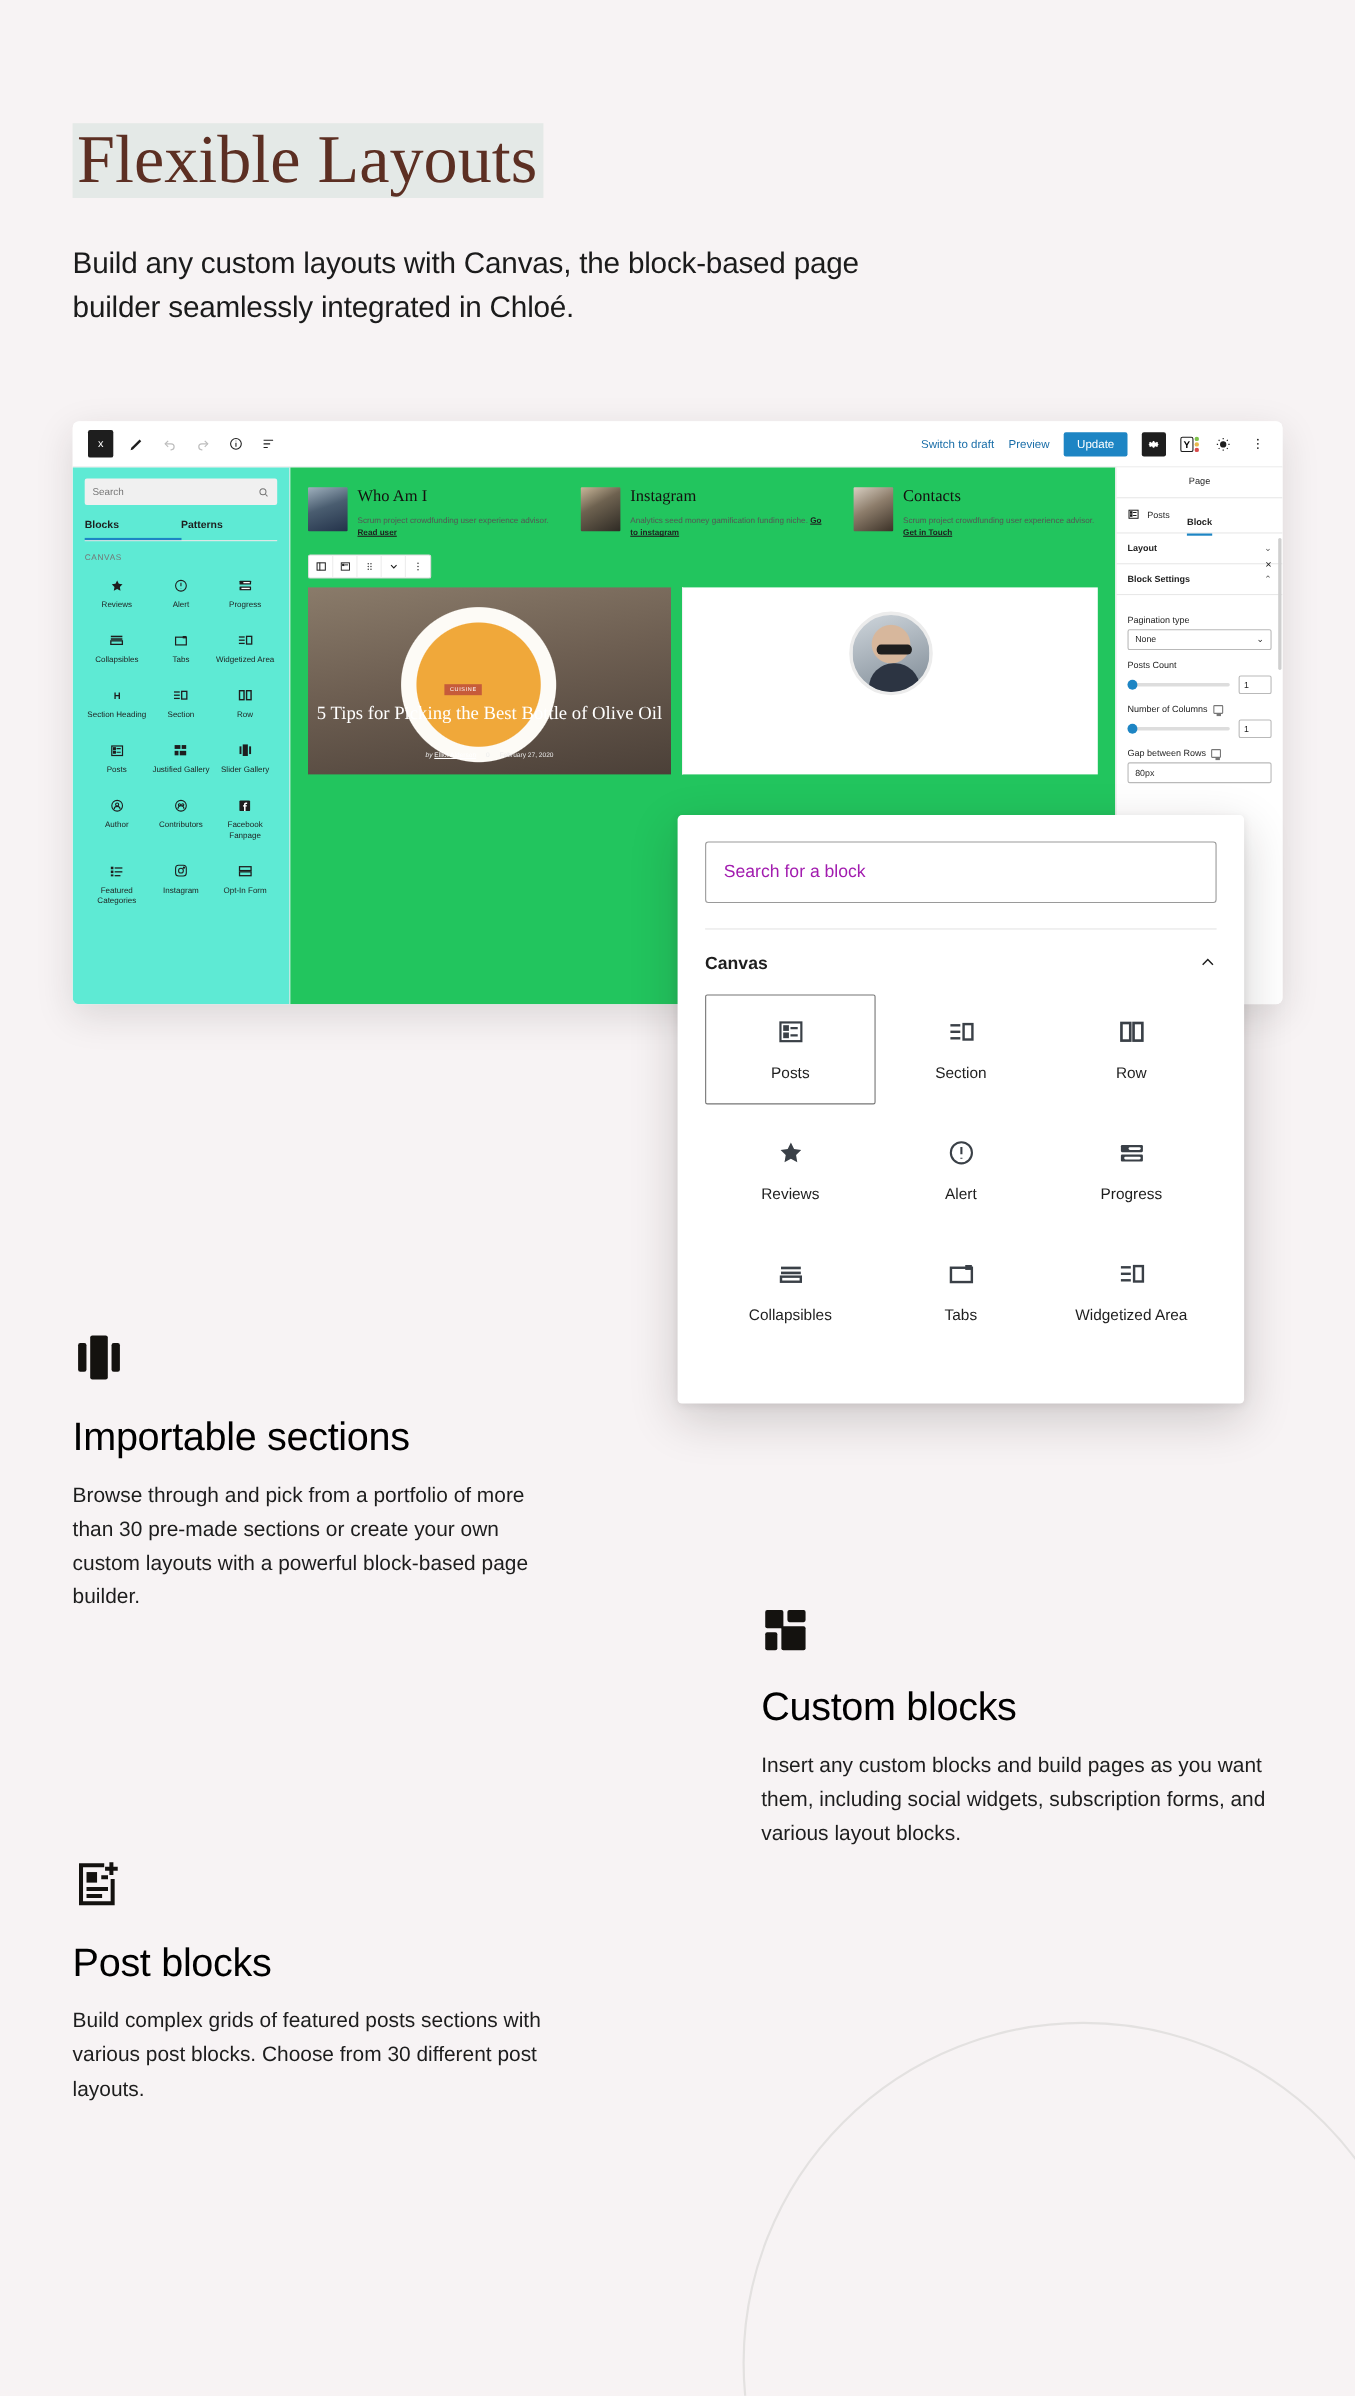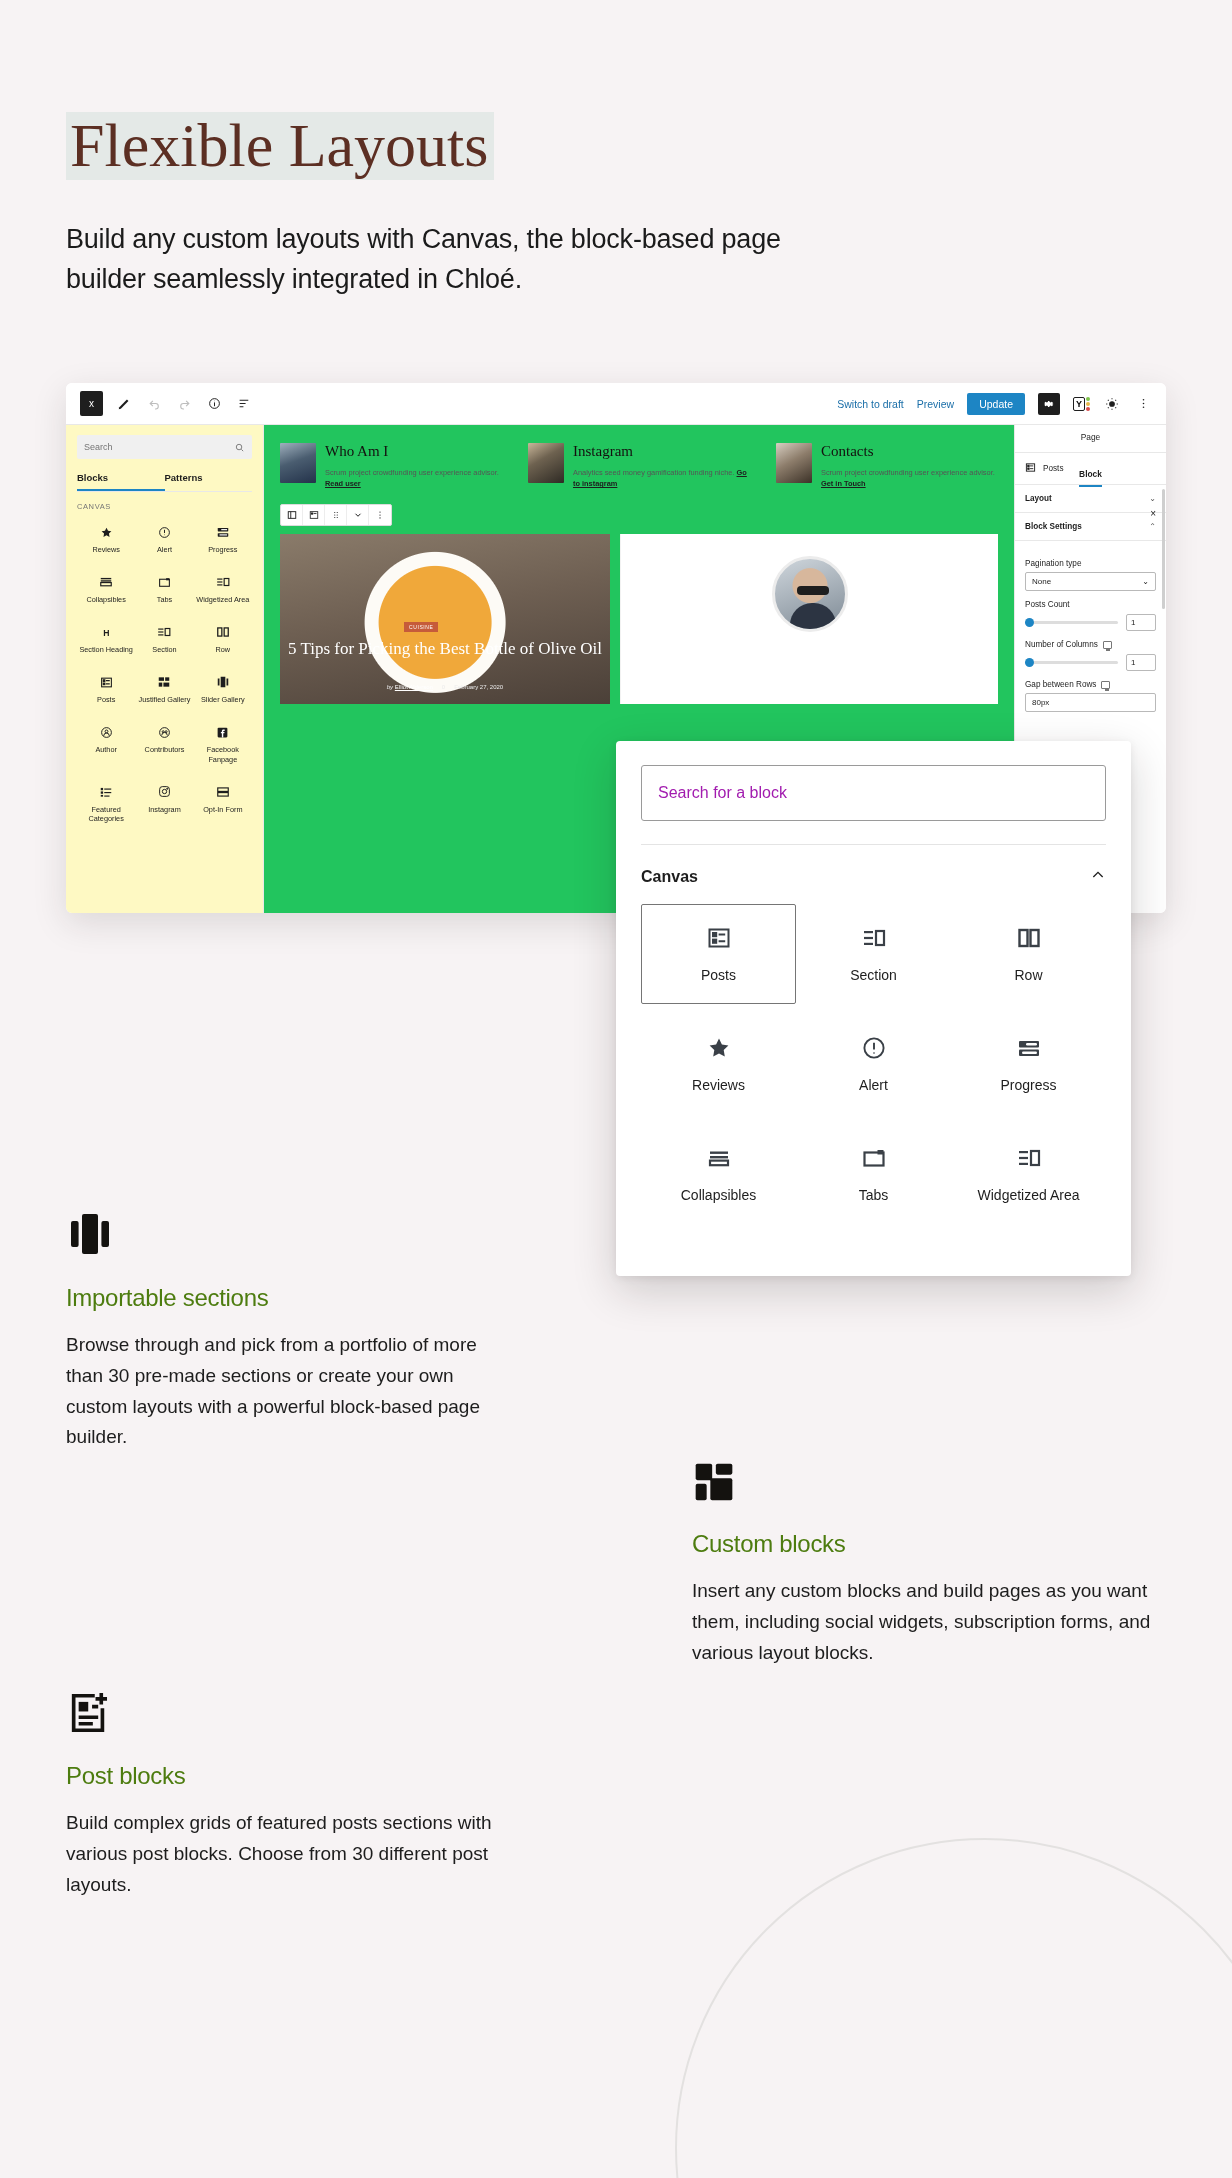--- a/index.html
+++ b/index.html
@@ -86,21 +86,21 @@
   .yoast-box { border:1.4px solid #1e1e1e; border-radius:2px; font-size:9px; padding:0 2px; line-height:12px; font-weight:700;}
   .yoast-dots { display:flex; flex-direction:column; gap:1px; }
   .yoast-dots i { width:4px; height:4px; border-radius:50%; display:block; }
 
   .ed-body { flex: 1; display: flex; min-height: 0; }
 
   
   .ed-left {
     width: 198px; flex: 0 0 198px;
     border-right: 1px solid #e8e8e8;
-    background: #fef9c3;
+    background: #5eead4;
     padding: 10px 11px 0 11px;
     overflow: hidden;
   }
   .srch {
     background: #f0f0f0; height: 24px; border-radius: 2px;
     display: flex; align-items: center; padding: 0 7px;
     font-size: 9px; color: #757575; justify-content: space-between;
   }
   .srch svg { width: 11px; height: 11px; }
   .tabs2 { display: flex; margin-top: 9px; border-bottom: 1px solid #e8e8e8; }
@@ -220,21 +220,21 @@
     display:flex; flex-direction:column; align-items:center; justify-content:center;
     gap: 16px; height: 100px; border-radius:2px;
   }
   .ins-cell.sel { border: 1px solid #757575; }
   .ins-cell .ii { height: 26px; display:flex; align-items:center; justify-content:center; color:#3a4047; }
   .ins-cell .il { font-size: 14px; color:#1e1e1e; }
 
   
   .feat { position: absolute; }
   .feat .fico { color: #14120f; margin-bottom: 22px; }
-  .feat h3 { font-size: 24px; font-weight: 400; color:#4d7c0f; margin-bottom: 18px; letter-spacing:-.3px;}
+  .feat h3 { font-size: 36px; font-weight: 400; color:#000000; margin-bottom: 18px; letter-spacing:-.3px;}
   .feat p { font-size: 19px; line-height: 1.62; color:#1d1d1d; }
 
   .feat-import { left: 66px; top: 1210px; width: 450px; }
   .feat-post   { left: 66px; top: 1690px; width: 470px; }
   .feat-custom { left: 692px; top: 1460px; width: 460px; }
 </style>
 </head>
 <body>
 
 <div class="deco-circle"></div>

